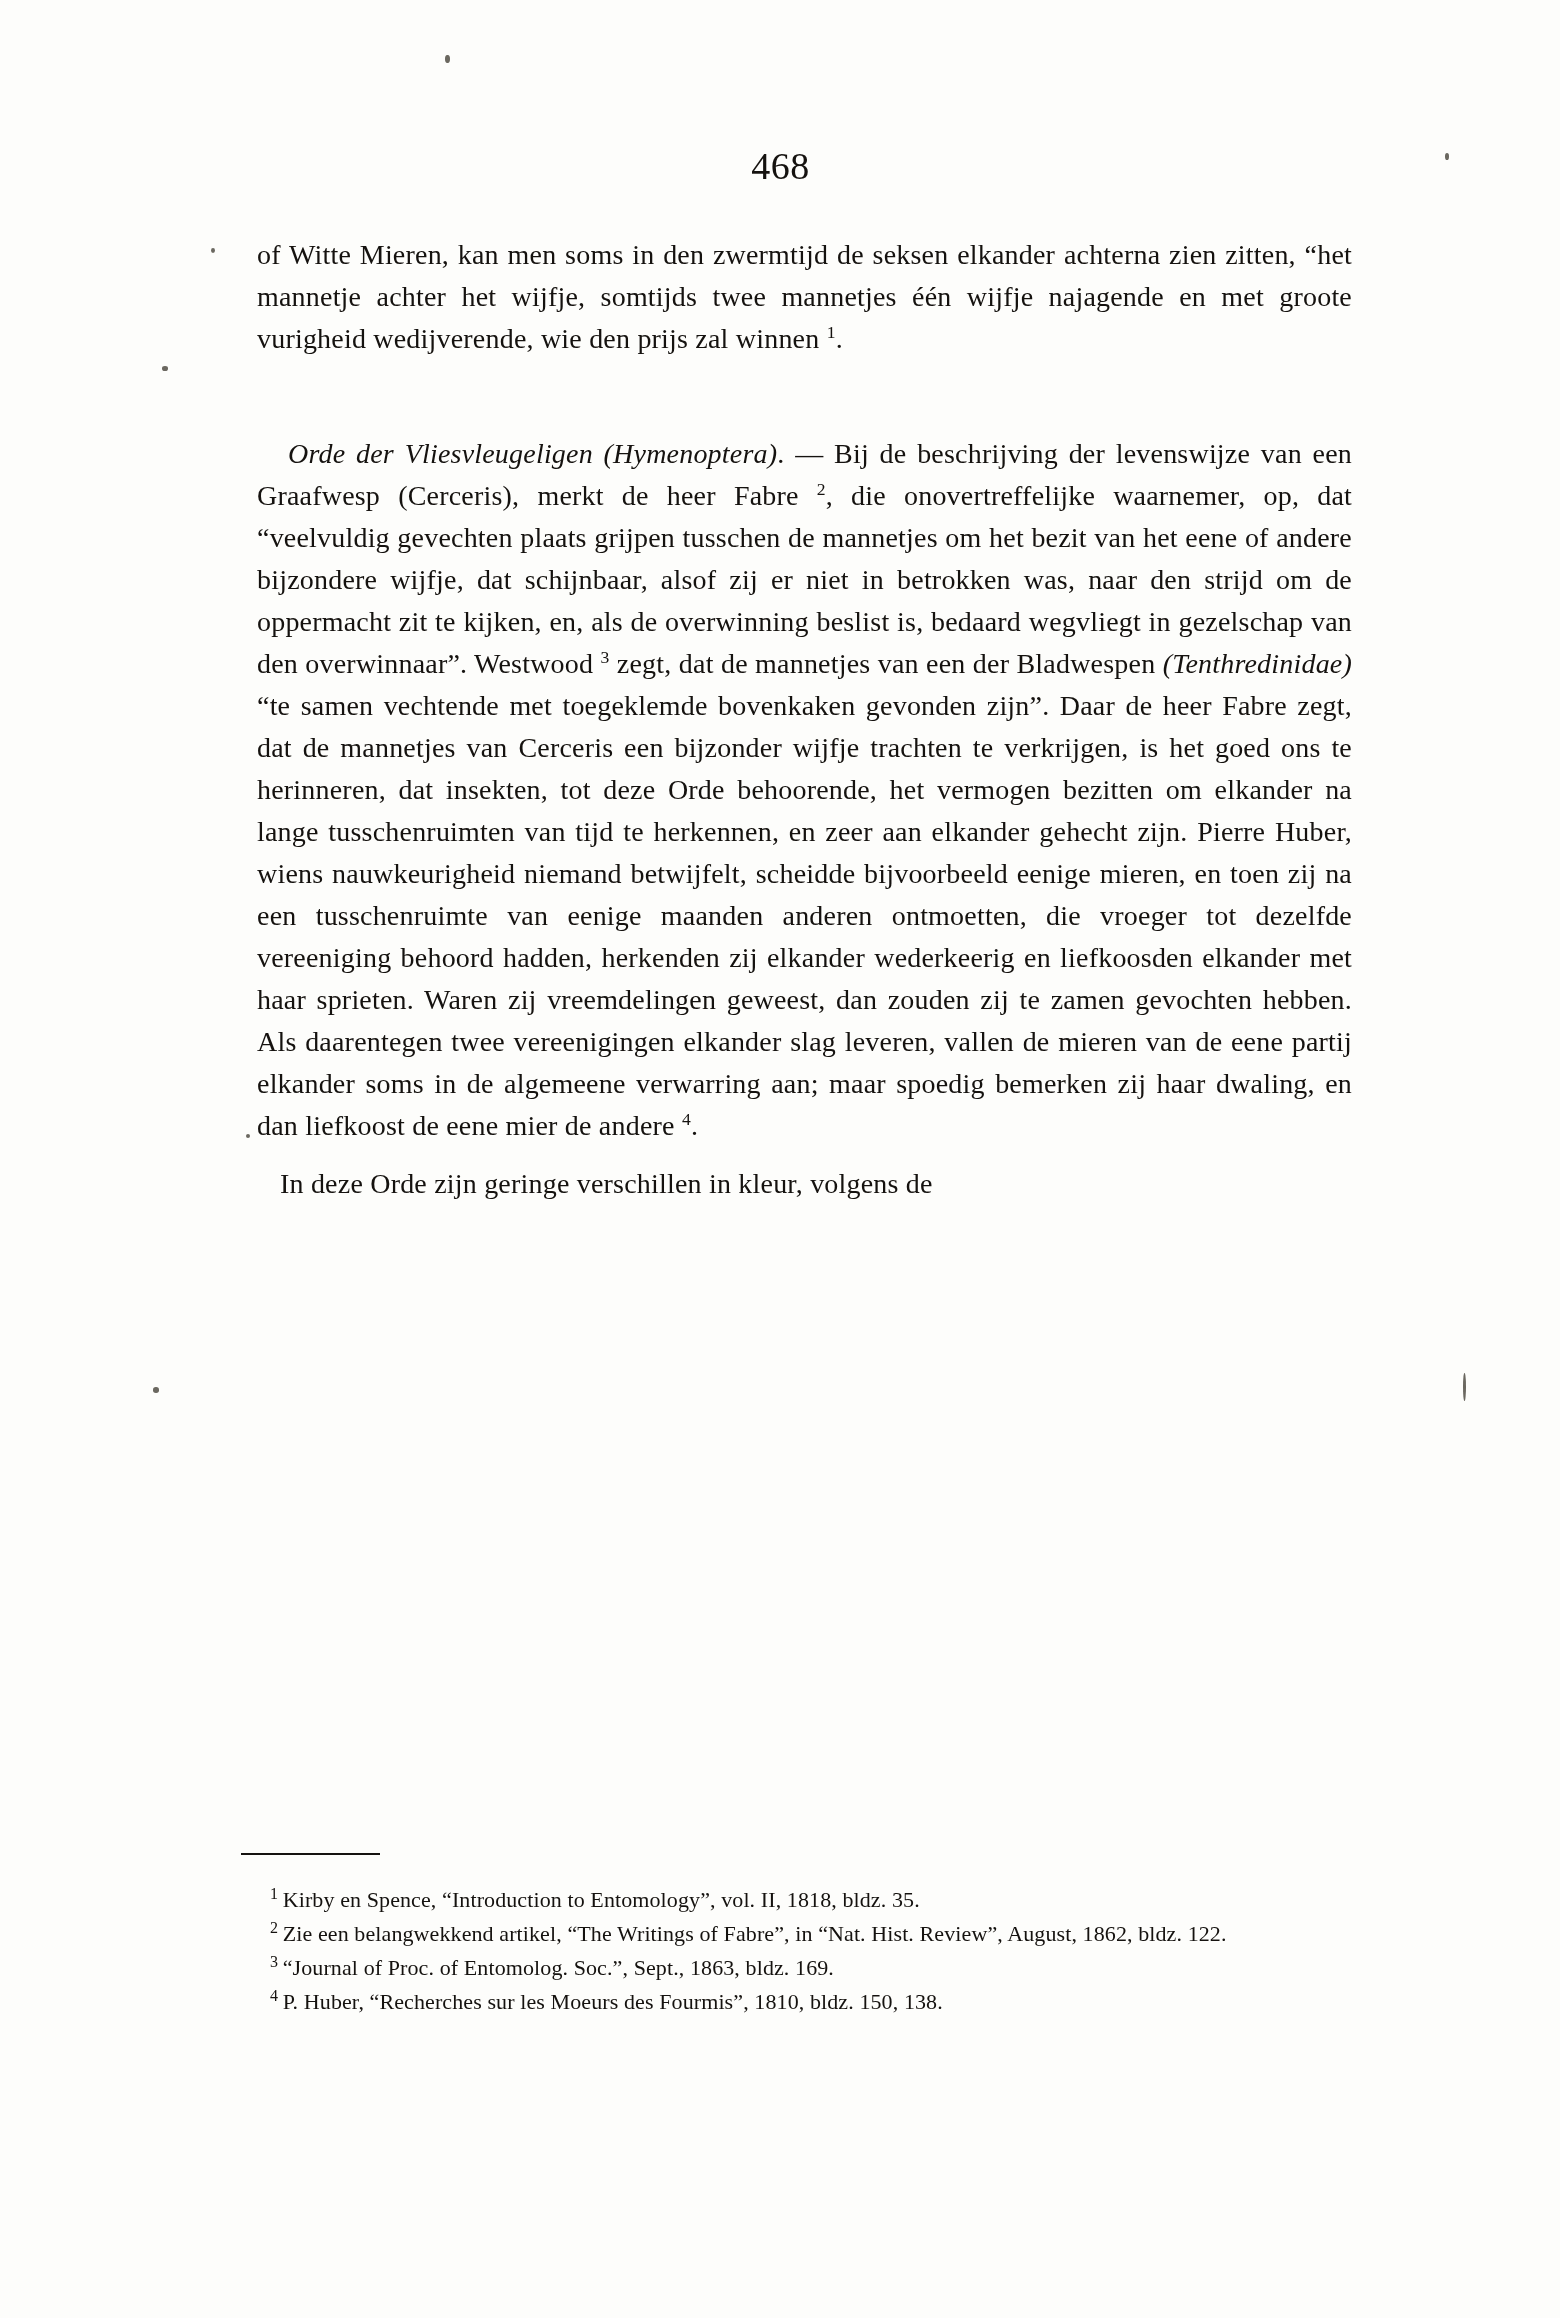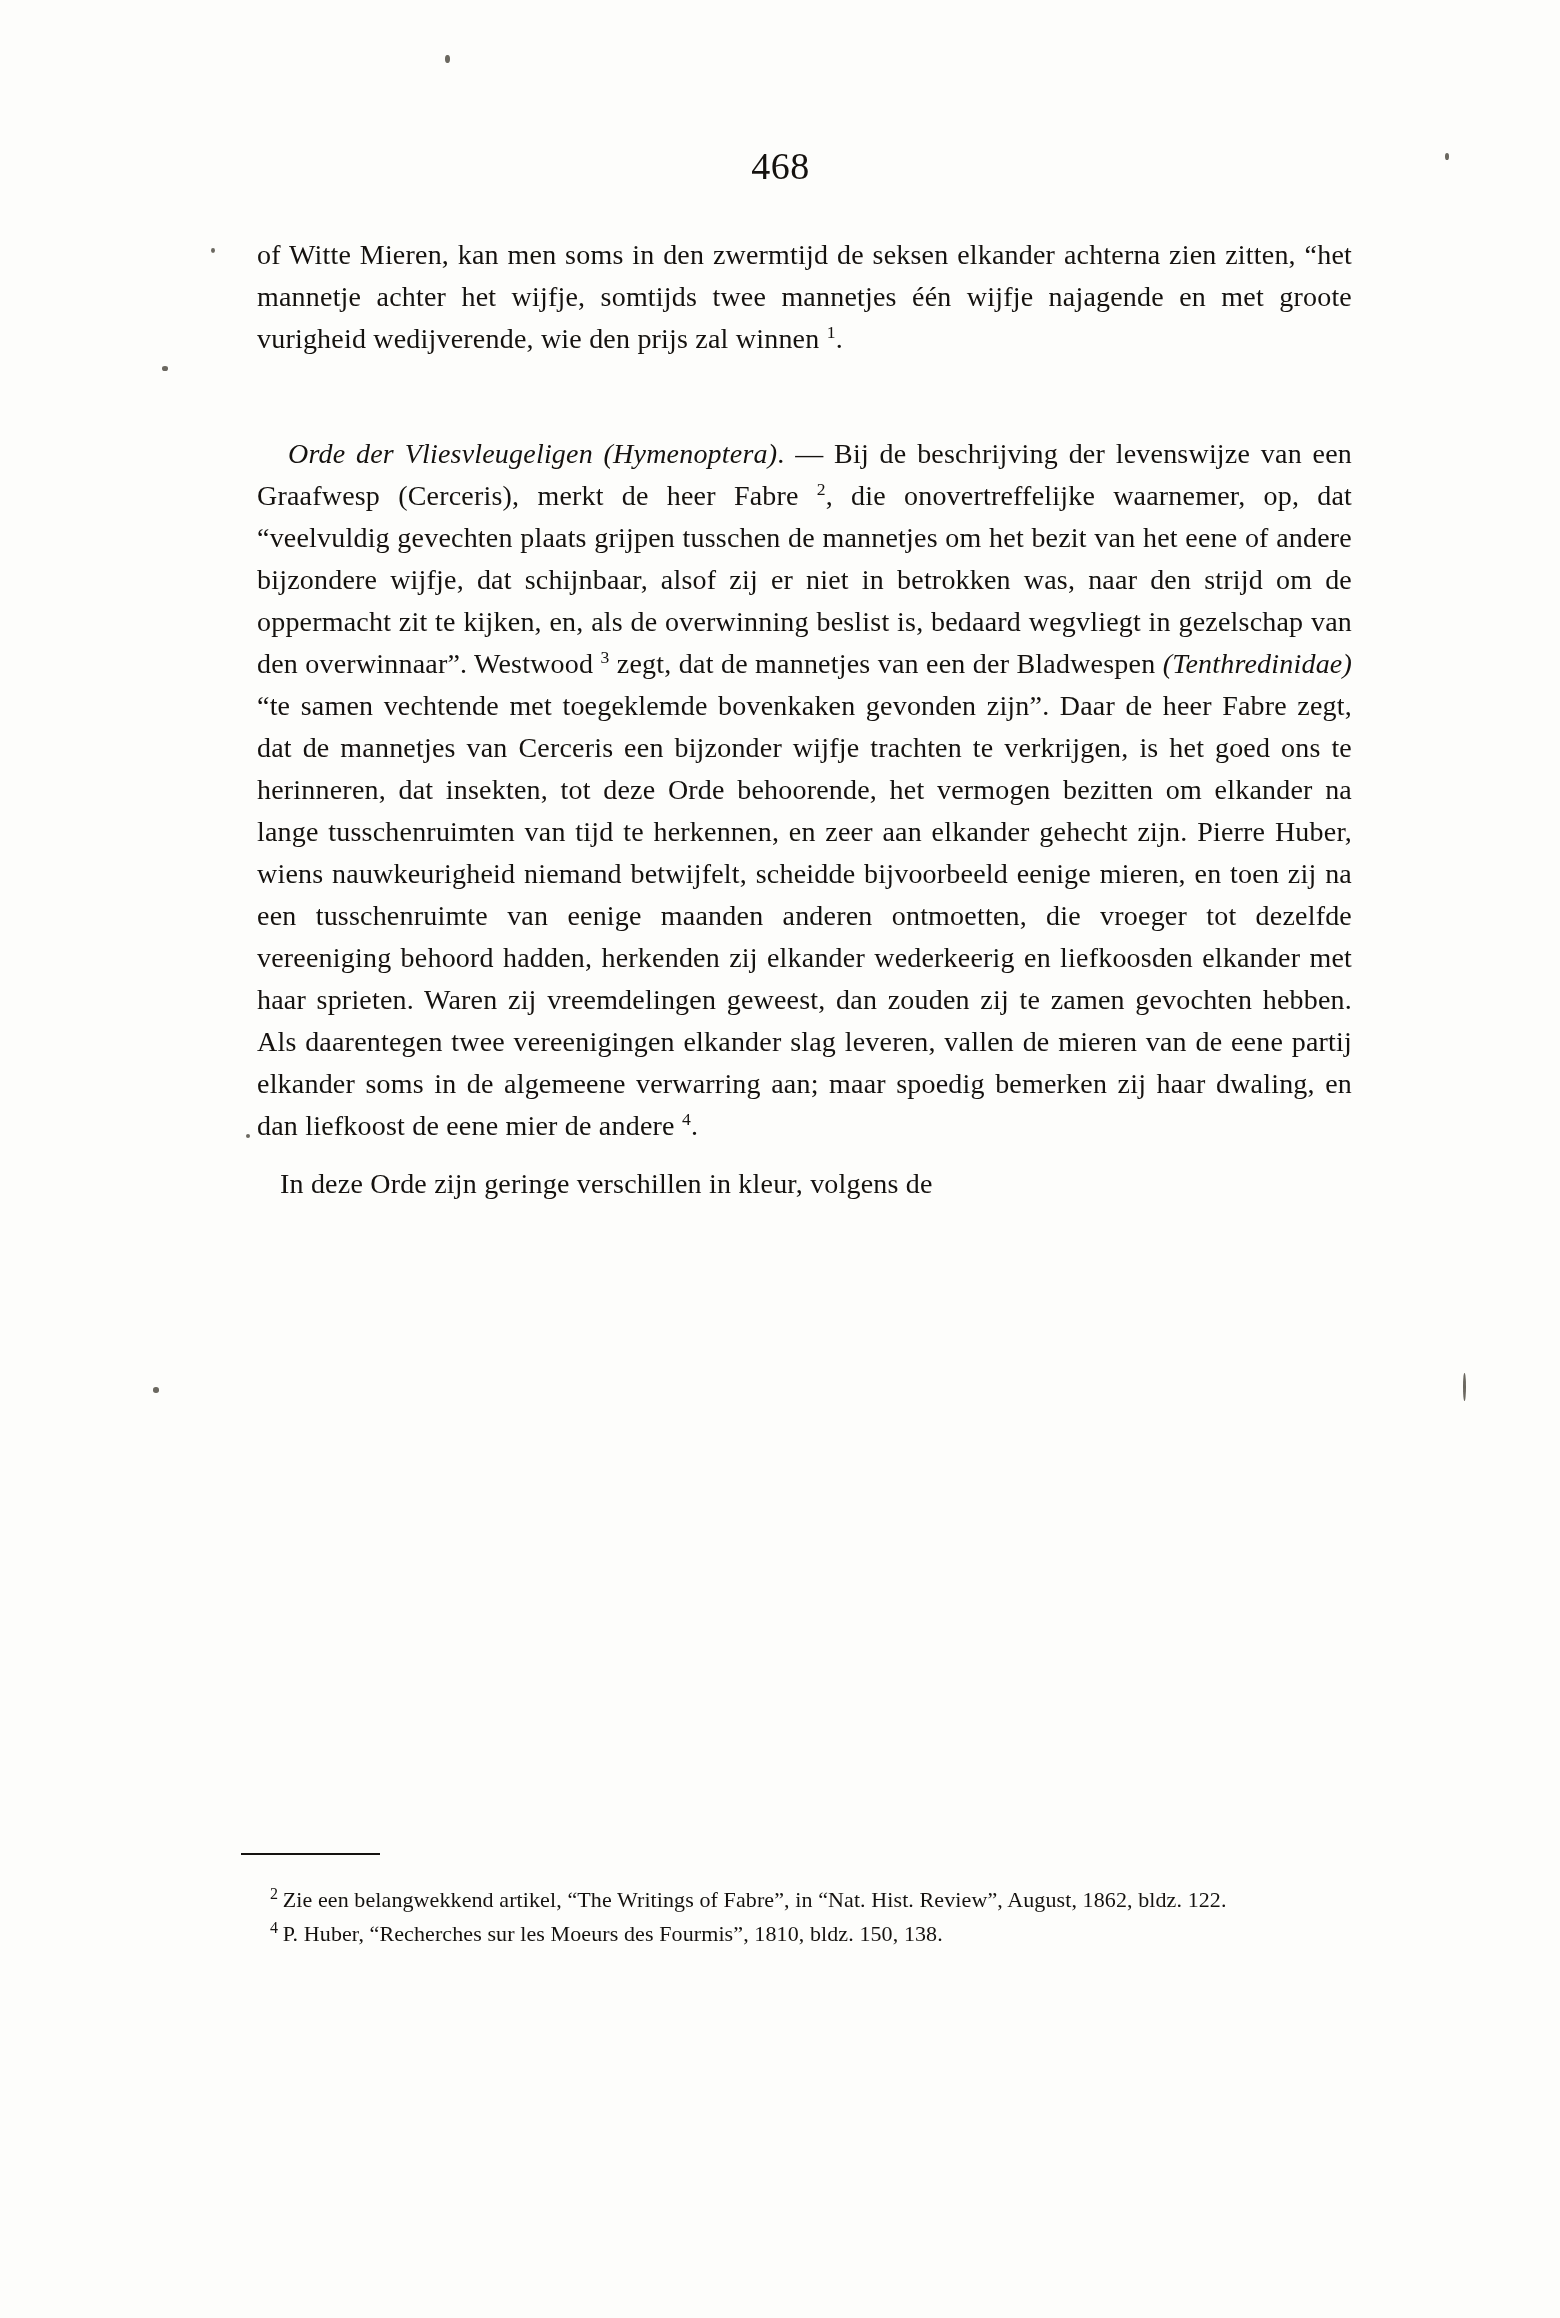--- a/index.html
+++ b/index.html
@@ -140,21 +140,23 @@
 
     <p class="para indent"><em class="italic">Orde der Vliesvleugeligen (Hymenoptera)</em><span>. — Bij de beschrijving der levenswijze van een Graafwesp (Cerceris), merkt de heer Fabre </span><span class="sup">2</span><span>, die onovertreffelijke waarnemer, op, dat “veelvuldig gevechten plaats grijpen tusschen de mannetjes om het bezit van het eene of andere bijzondere wijfje, dat schijnbaar, alsof zij er niet in betrokken was, naar den strijd om de oppermacht zit te kijken, en, als de overwinning beslist is, bedaard wegvliegt in gezelschap van den overwinnaar”. Westwood </span><span class="sup">3</span><span> zegt, dat de mannetjes van een der Bladwespen </span><em class="italic">(Tenthredinidae)</em><span> “te samen vechtende met toegeklemde bovenkaken gevonden zijn”. Daar de heer Fabre zegt, dat de mannetjes van Cerceris een bijzonder wijfje trachten te verkrijgen, is het goed ons te herinneren, dat insekten, tot deze Orde behoorende, het vermogen bezitten om elkander na lange tusschenruimten van tijd te herkennen, en zeer aan elkander gehecht zijn. Pierre Huber, wiens nauwkeurigheid niemand betwijfelt, scheidde bijvoorbeeld eenige mieren, en toen zij na een tusschenruimte van eenige maanden anderen ontmoetten, die vroeger tot dezelfde vereeniging behoord hadden, herkenden zij elkander wederkeerig en liefkoosden elkander met haar sprieten. Waren zij vreemdelingen geweest, dan zouden zij te zamen gevochten hebben. Als daarentegen twee vereenigingen elkander slag leveren, vallen de mieren van de eene partij elkander soms in de algemeene verwarring aan; maar spoedig bemerken zij haar dwaling, en dan liefkoost de eene mier de andere </span><span class="sup">4</span><span>.</span></p>
 
     <p class="para small-indent">In deze Orde zijn geringe verschillen in kleur, volgens de</p>
 
   </div>
 
   <div class="rule"></div>
 
   <div class="footnotes">
+    <p class="fn-indent"><span class="fn-marker">1</span><span>Kirby en Spence, “Introduction to Entomology”, vol. II, 1818, bldz. 35.</span></p>
     <p class="fn-indent"><span class="fn-marker">2</span><span>Zie een belangwekkend artikel, “The Writings of Fabre”, in “Nat. Hist. Review”, August, 1862, bldz. 122.</span></p>
+    <p class="fn-indent"><span class="fn-marker">3</span><span>“Journal of Proc. of Entomolog. Soc.”, Sept., 1863, bldz. 169.</span></p>
     <p class="fn-indent"><span class="fn-marker">4</span><span>P. Huber, “Recherches sur les Moeurs des Fourmis”, 1810, bldz. 150, 138.</span></p>
   </div>
 
   <div class="speck s1"></div>
   <div class="speck s2"></div>
   <div class="speck s3"></div>
   <div class="speck s4"></div>
   <div class="speck s5"></div>
   <div class="speck s6"></div>
   <div class="speck s7"></div>

